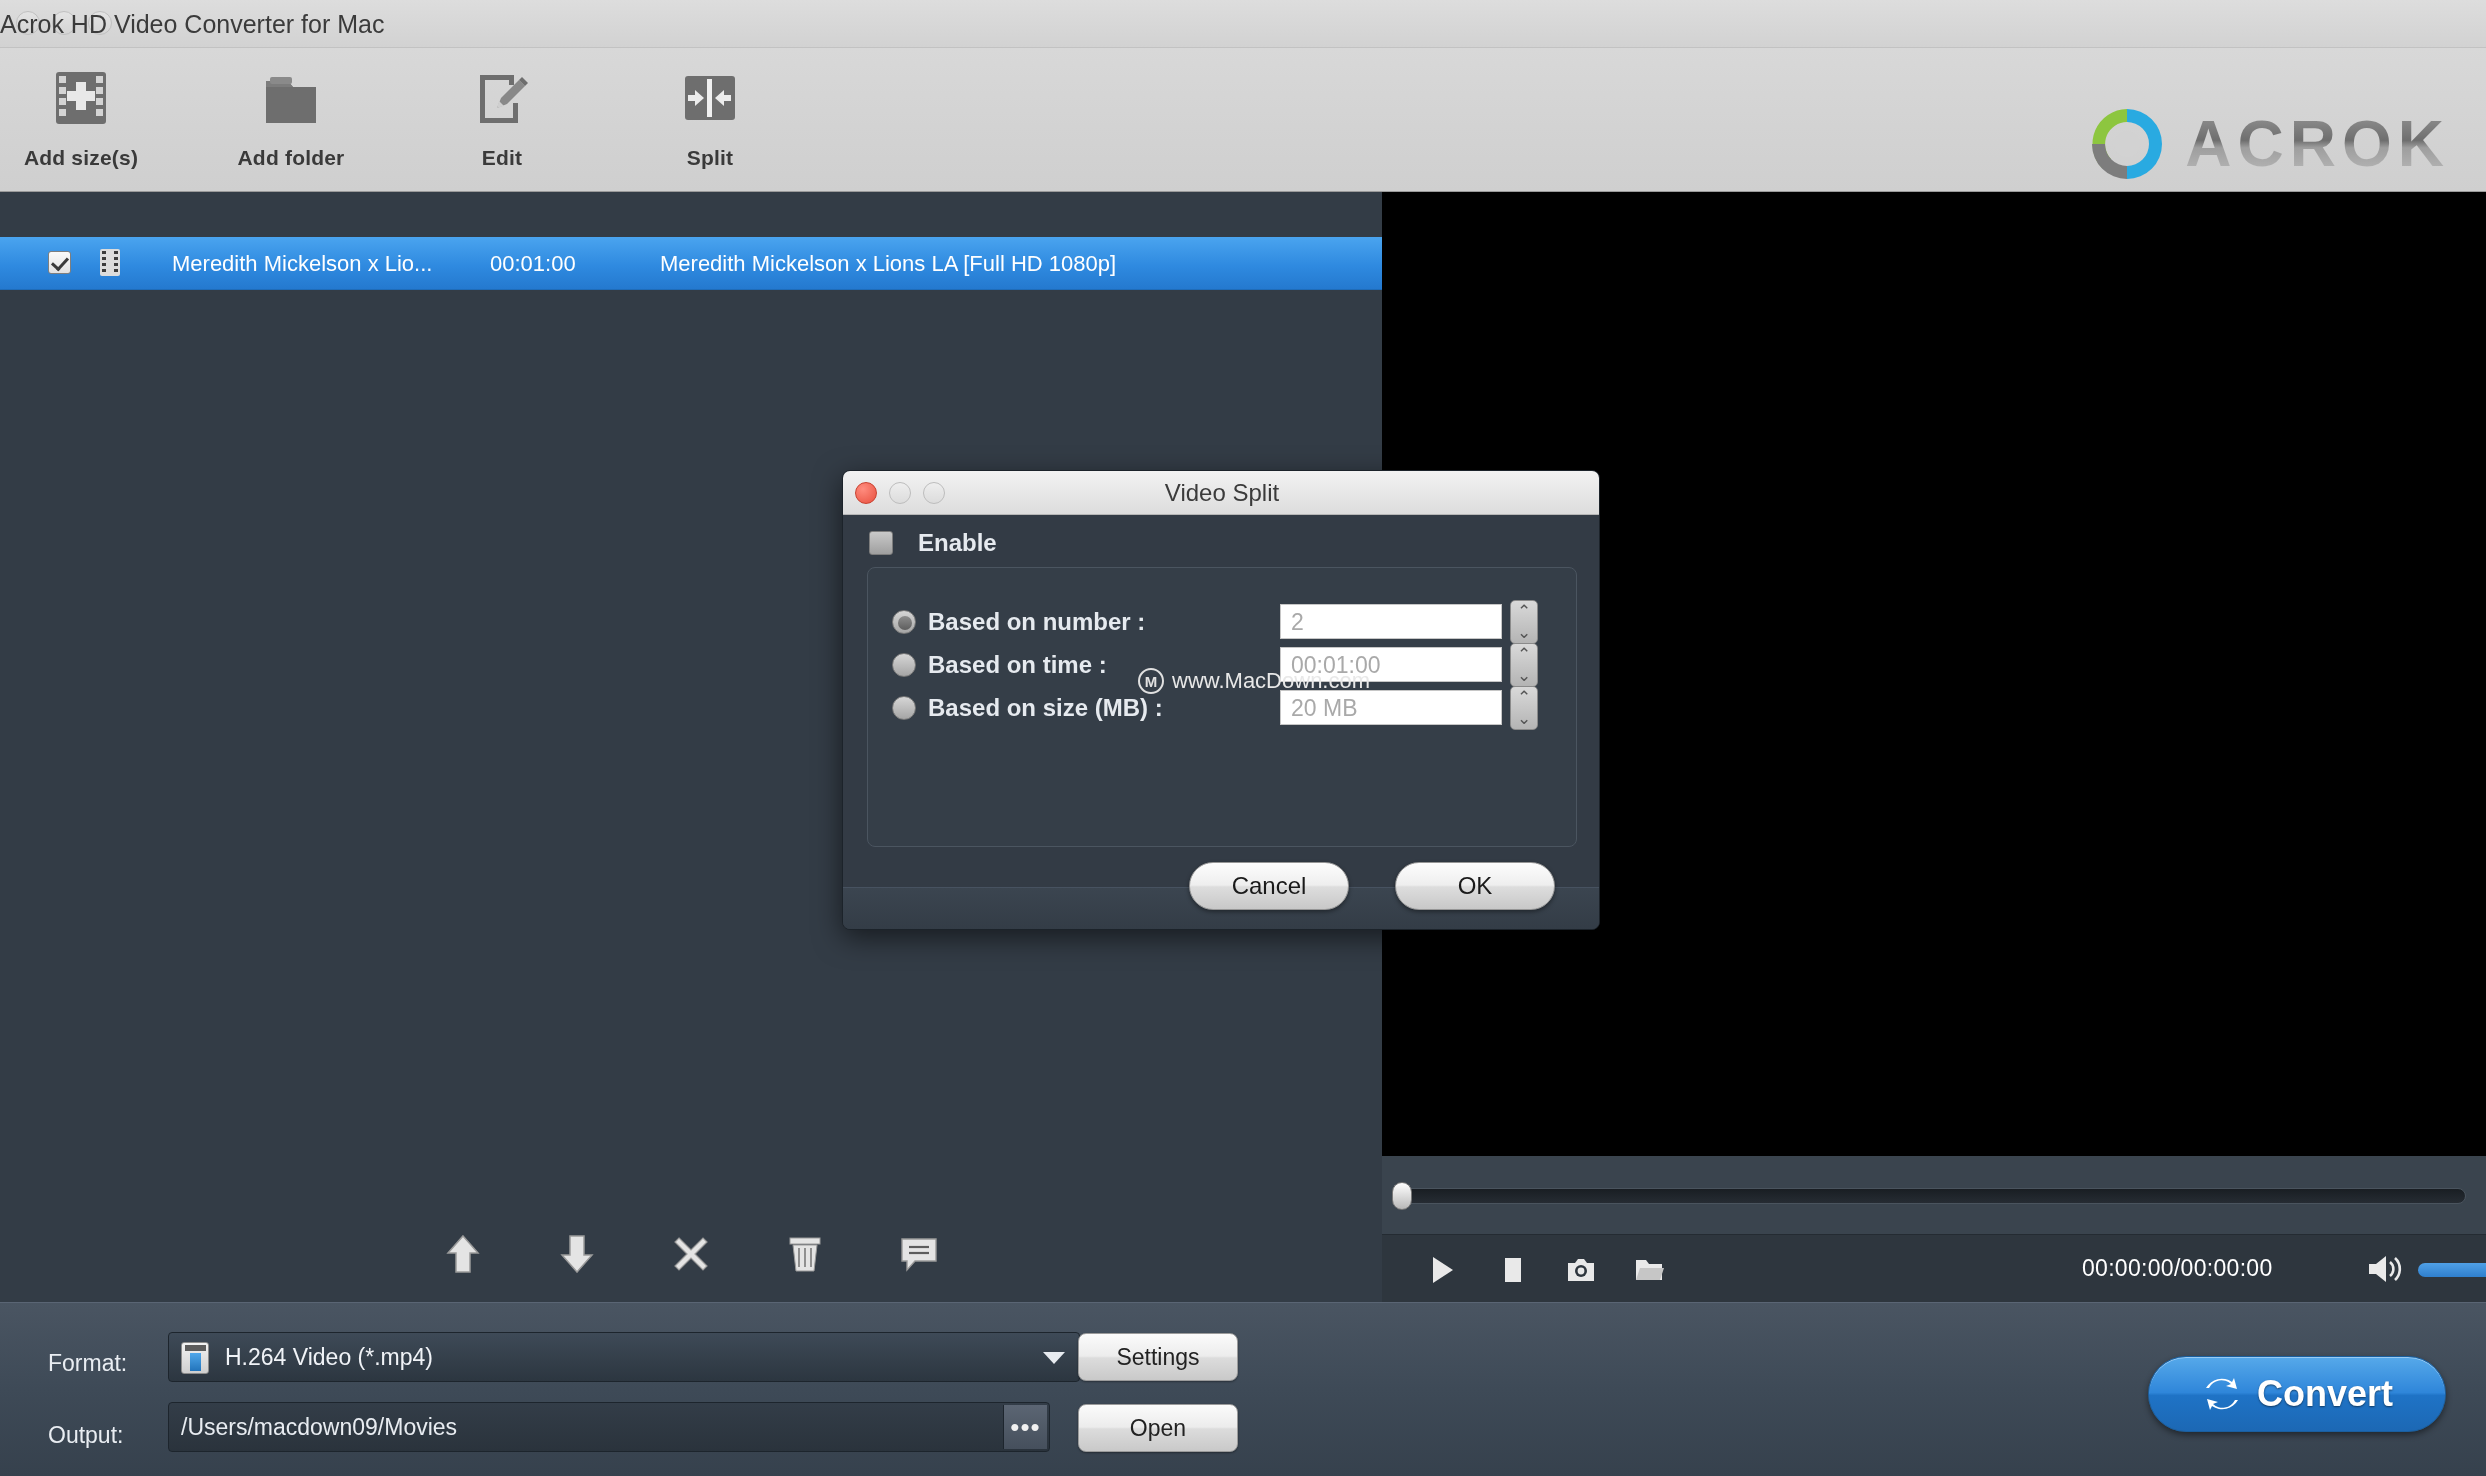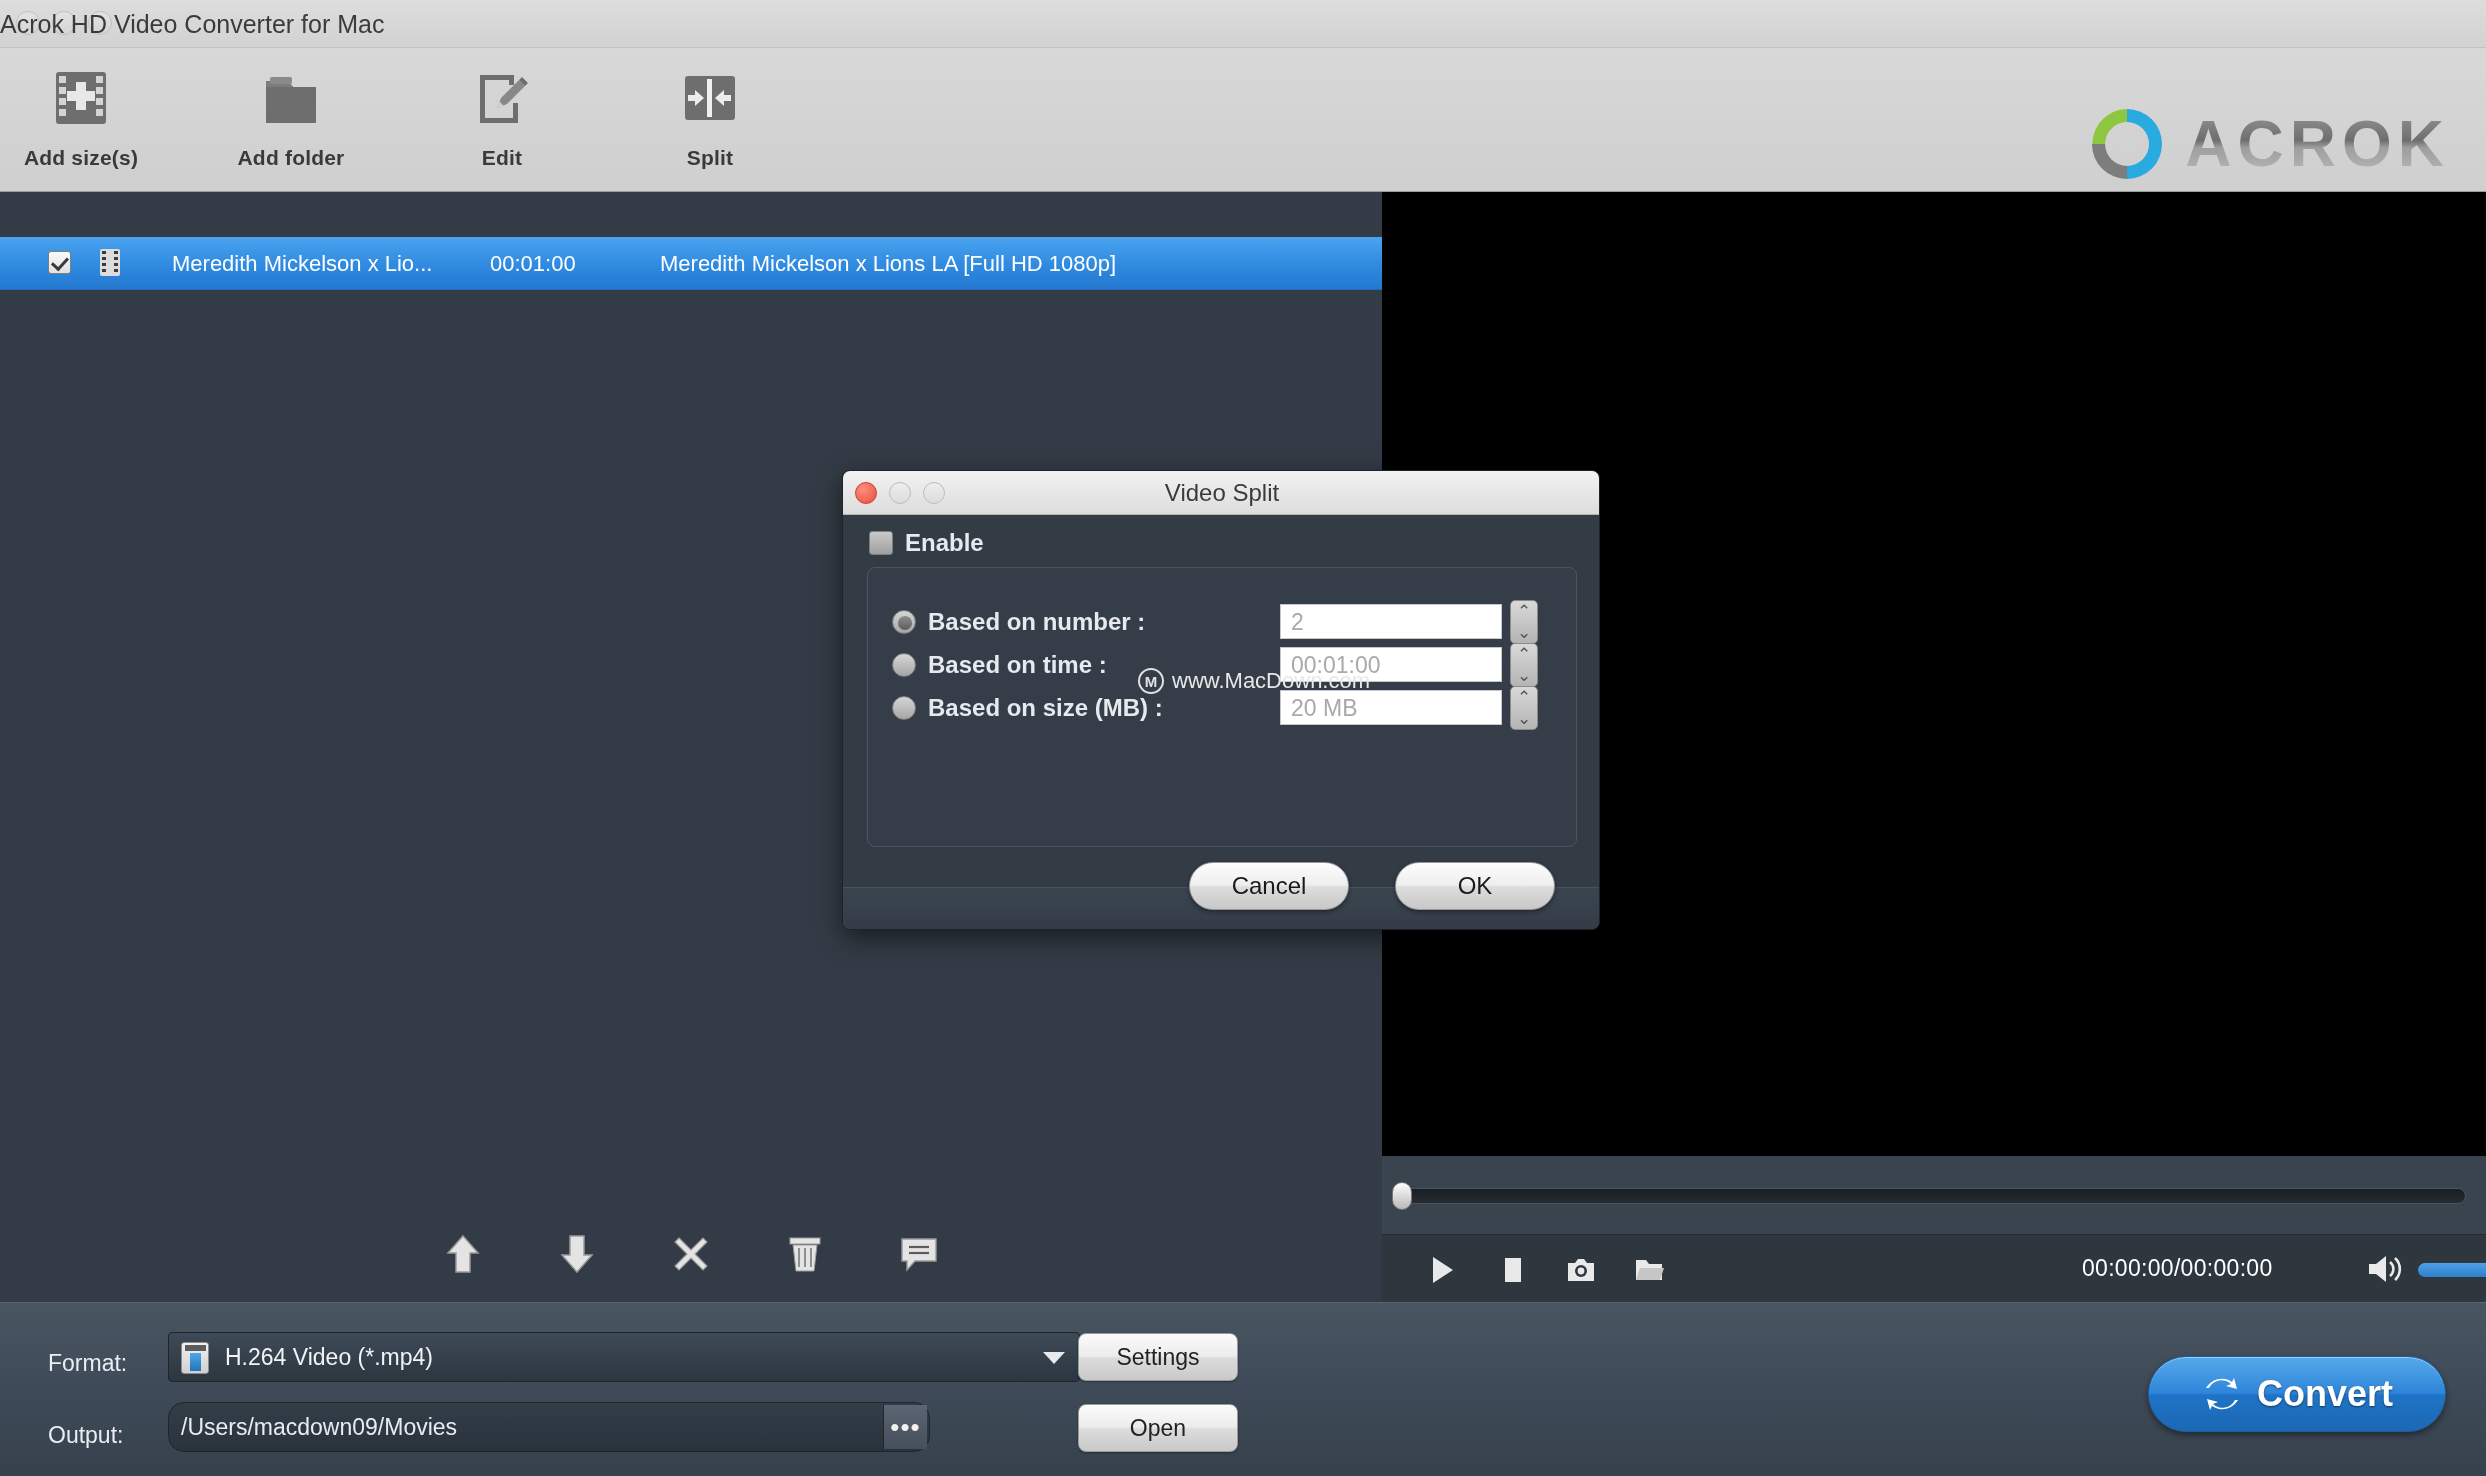--- a/index.html
+++ b/index.html
@@ -253,23 +253,23 @@
   .fmt-arrow {
     position: absolute; right: 14px; top: 19px;
     width: 0; height: 0;
     border-left: 11px solid transparent;
     border-right: 11px solid transparent;
     border-top: 12px solid #e7ebf0;
   }
 
   .out-field {
     position: absolute; left: 168px; top: 1402px;
-    width: 762px; height: 50px;
+    width: 882px; height: 50px;
     background: linear-gradient(#333d48,#2a333c);
-    border: 1px solid #1d252d; border-radius: 16px;
+    border: 1px solid #1d252d; border-radius: 4px;
   }
   .out-text {
     position: absolute; left: 12px; top: 11px;
     font-size: 23px; color: #e8ecf1;
   }
   .out-browse {
     position: absolute; right: 2px; top: 2px;
     width: 44px; height: 44px;
     background: linear-gradient(#5b6573,#454f5c);
     border-left: 1px solid #1d252d;
@@ -331,21 +331,21 @@
   .dtl { width: 22px; height: 22px; border-radius: 50%; border: 1px solid #bdbdbd;
          background: linear-gradient(#eeeeee,#dcdcdc); }
   .dtl.close {
     background: radial-gradient(circle at 35% 30%, #ff8d7f, #e8503f);
     border: 1px solid #c9412f;
   }
   .dlg-body { position: absolute; left: 0; top: 44px; width: 758px; height: 372px; }
 
   .enable-row {
     position: absolute; left: 26px; top: 14px;
-    display: flex; align-items: center; gap: 12px;
+    display: flex; align-items: center; gap: 25px;
   }
   .enable-box {
     width: 24px; height: 24px; border-radius: 3px;
     background: linear-gradient(#c9c9c9,#9f9f9f);
     border: 1px solid #7d7d7d;
   }
   .enable-label { font-size: 24px; font-weight: bold; color: #e6eaef; }
 
   .group-box {
     position: absolute; left: 24px; top: 52px;

